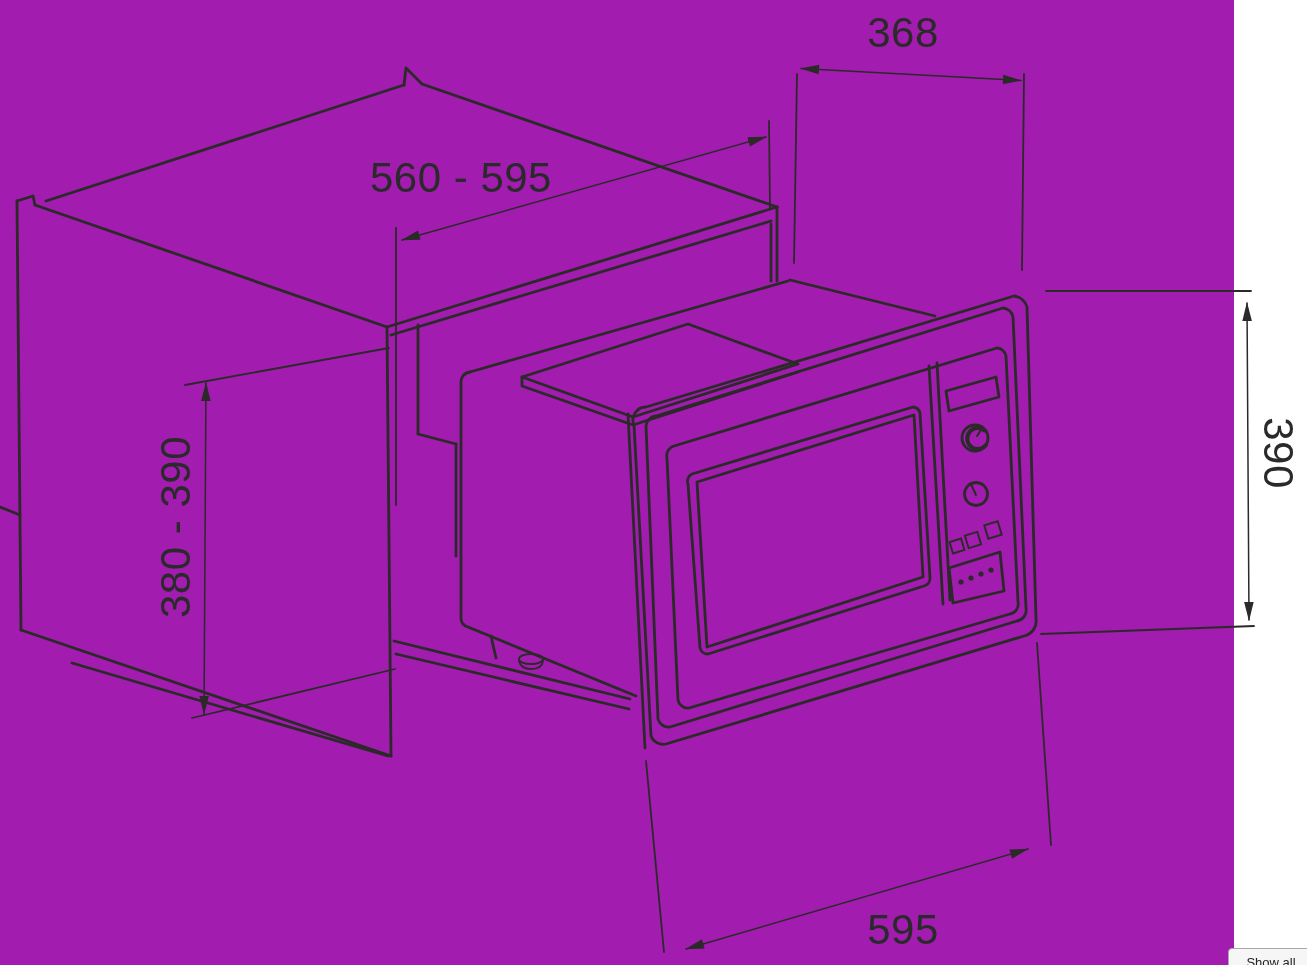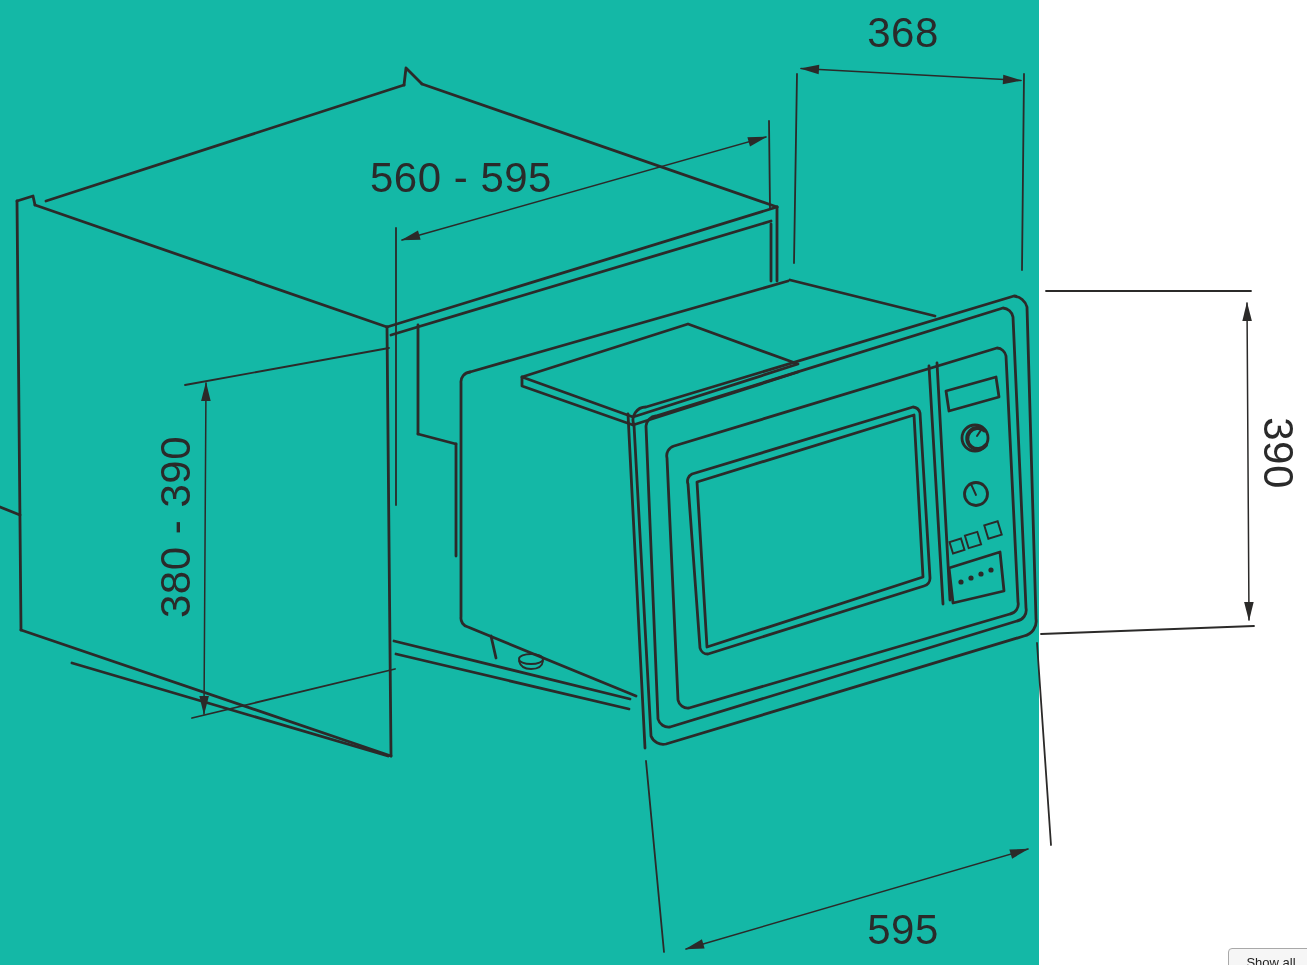--- a/index.html
+++ b/index.html
@@ -6,23 +6,23 @@
     margin: 0;
     padding: 0;
     width: 1307px;
     height: 965px;
     background: #ffffff;
     overflow: hidden;
     font-family: "Liberation Sans", sans-serif;
   }
   #stage {
     position: relative;
-    width: 1039px;
+    width: 1234px;
     height: 965px;
-    background: #14b8a6;
+    background: #a21caf;
   }
   svg.diagram {
     position: absolute;
     left: 0;
     top: 0;
   }
   svg.diagram .draw {
     fill: none;
     stroke: #2b2a29;
     stroke-width: 2.8;

